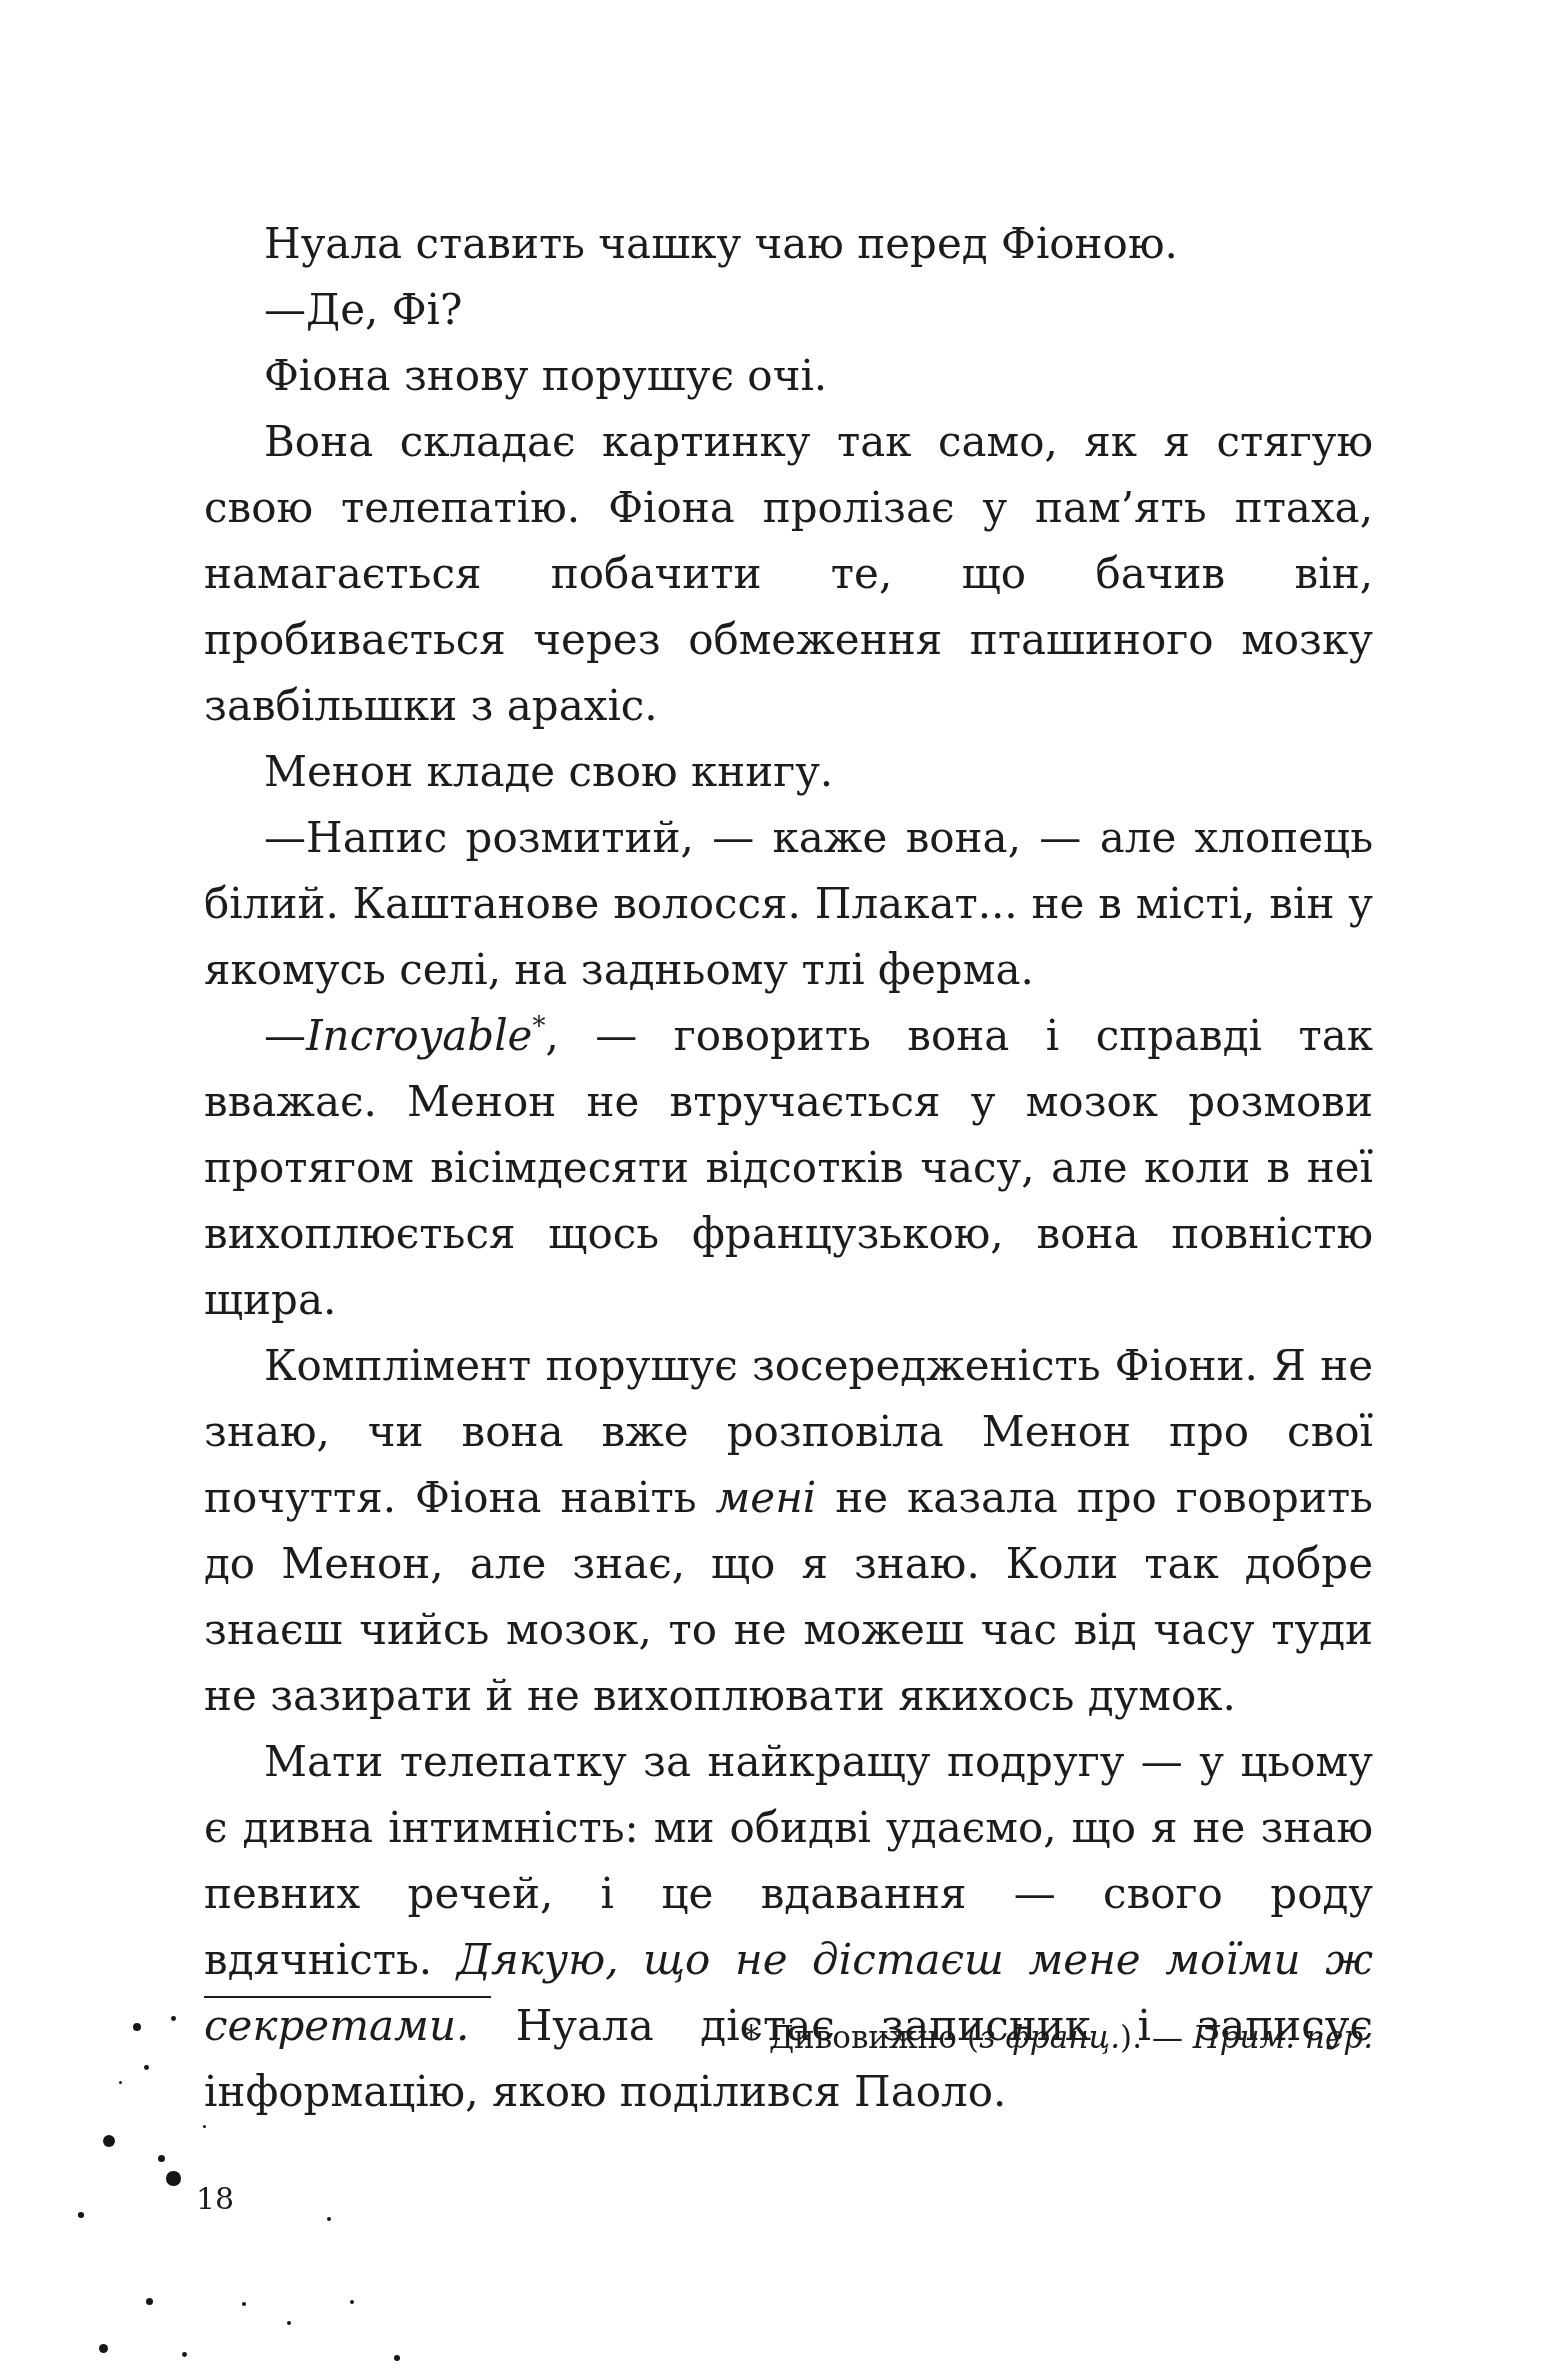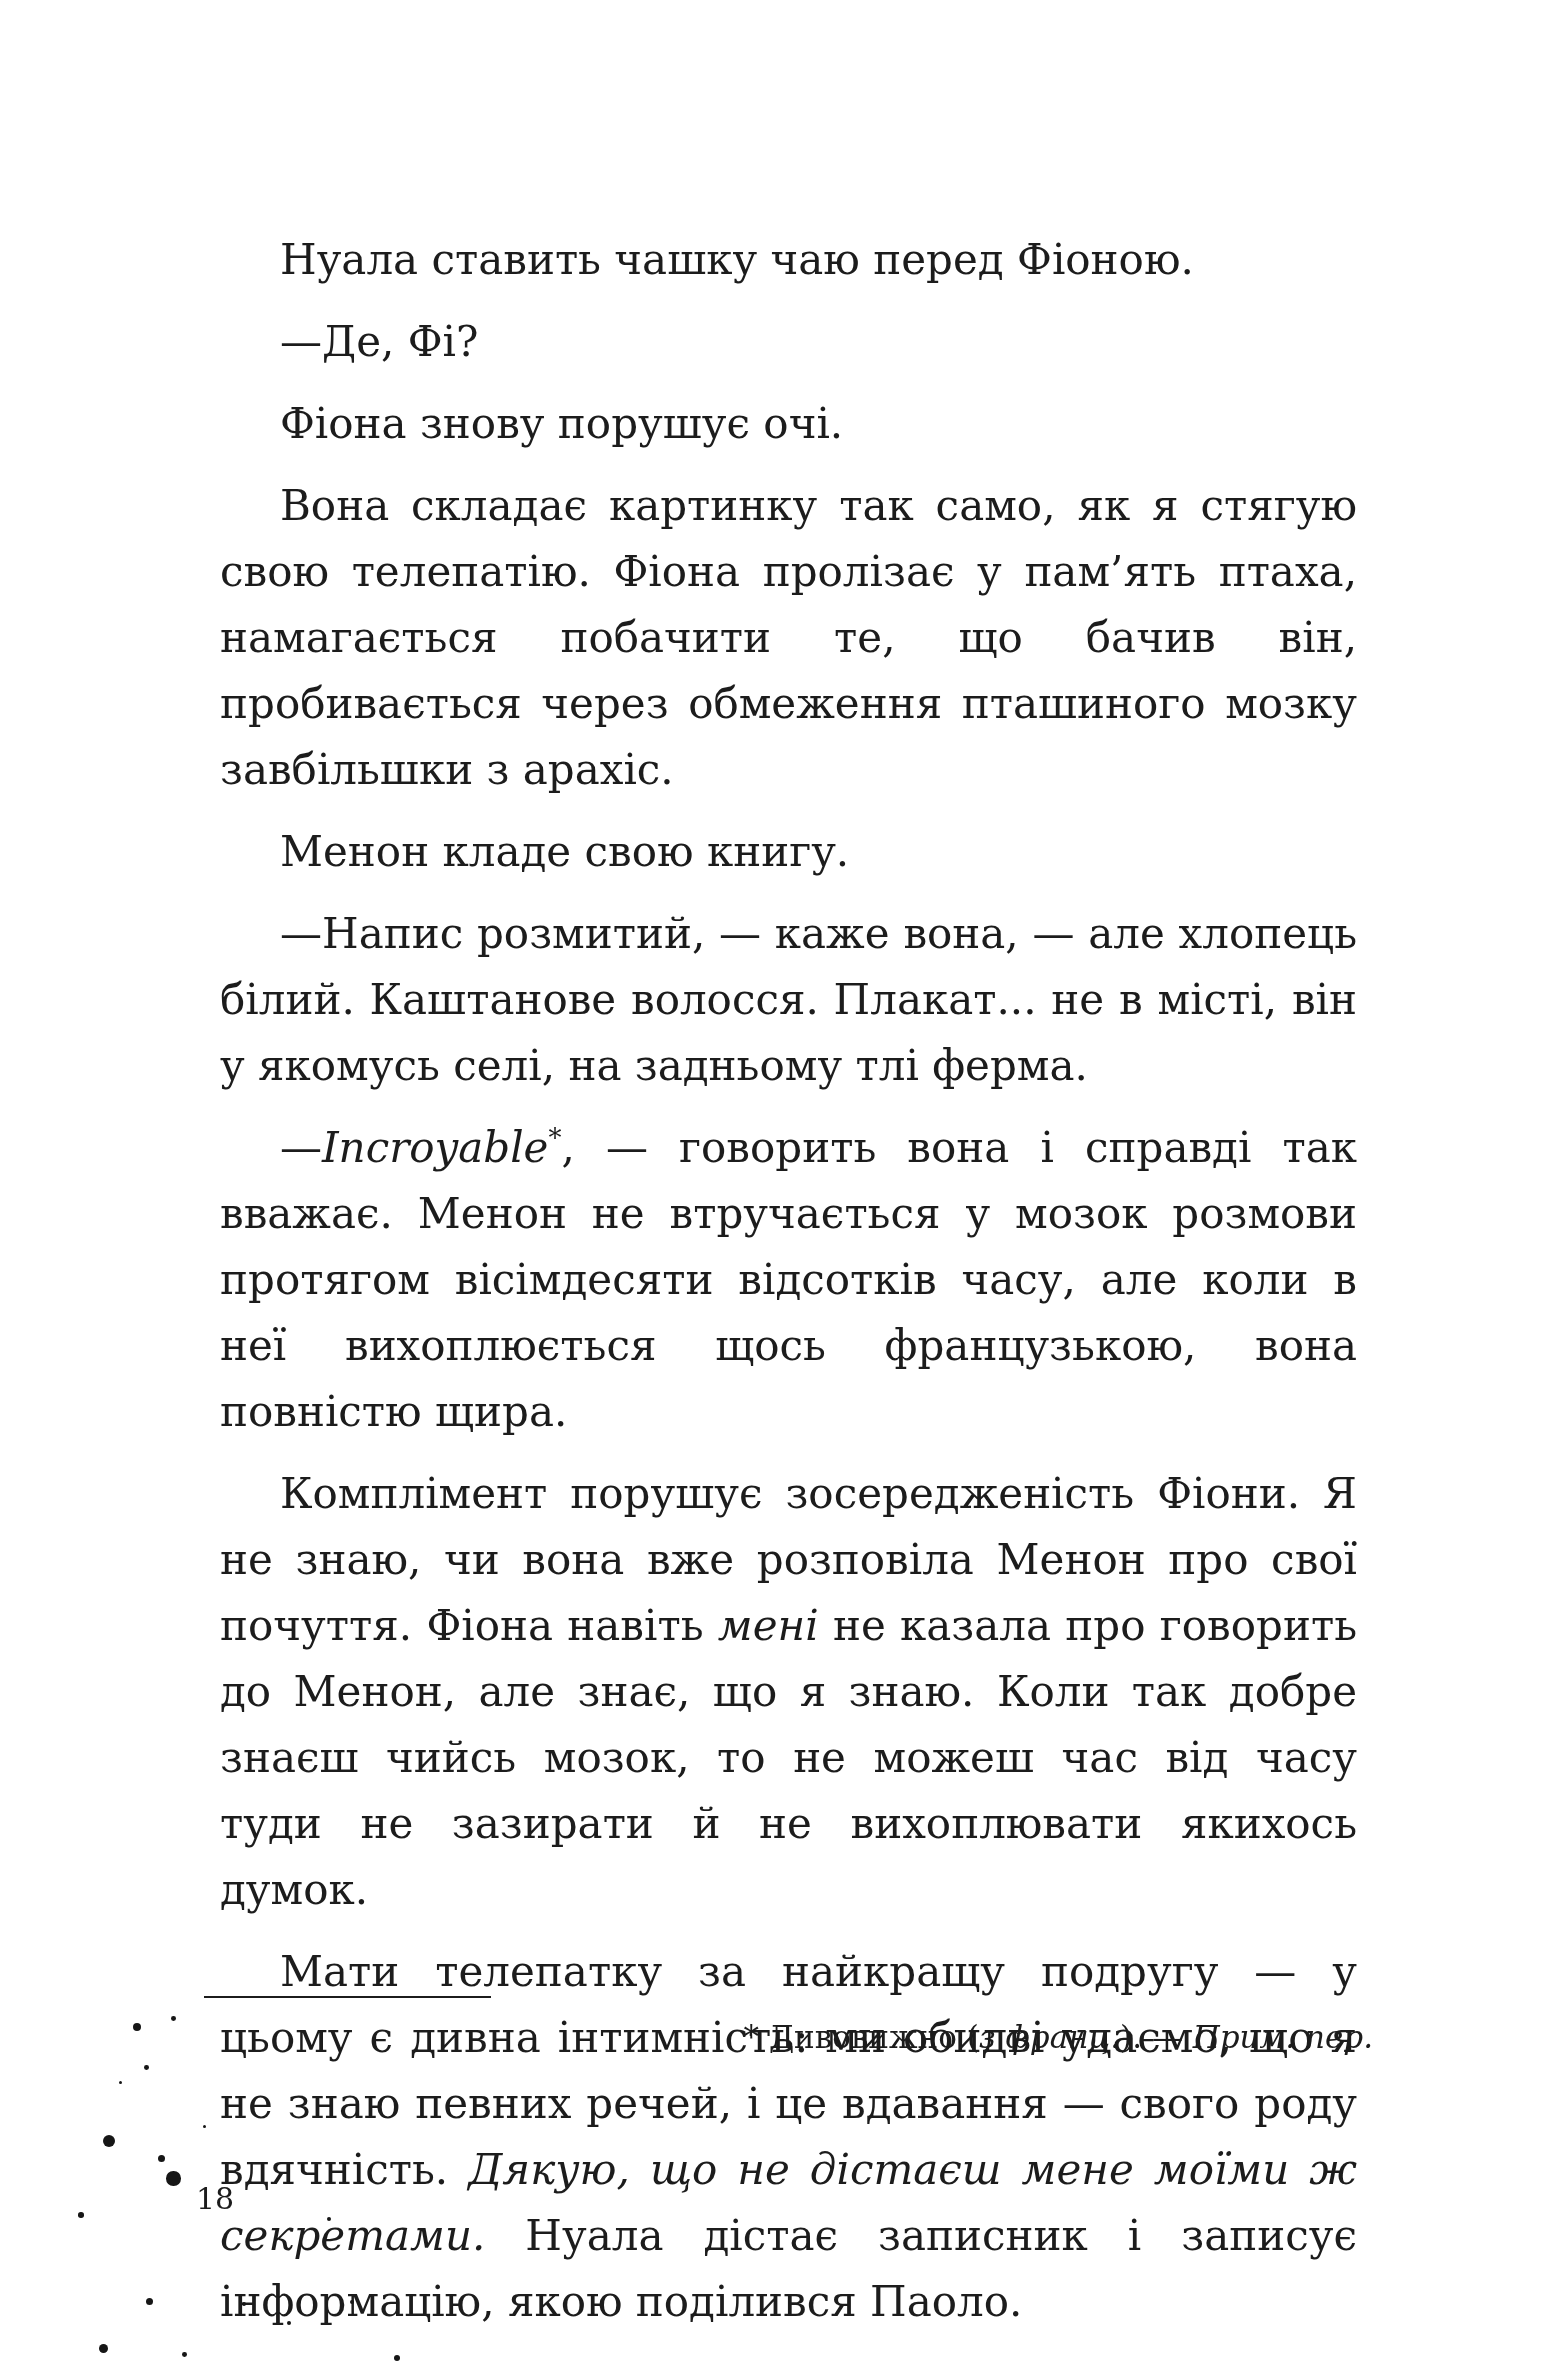--- a/index.html
+++ b/index.html
@@ -15,21 +15,21 @@
     color: #1c1c1c;
     overflow: hidden;
   }
   .text-block {
     position: absolute;
     left: 204px;
     top: 211px;
     width: 1169px;
   }
   .text-block p {
-    margin: 16px;
+    margin: 0;
     font-size: 42px;
     line-height: 66px;
     text-align: justify;
     text-indent: 60px;
   }
   .it {
     font-style: italic;
   }
   sup.fn-mark {
     font-size: 62%;

